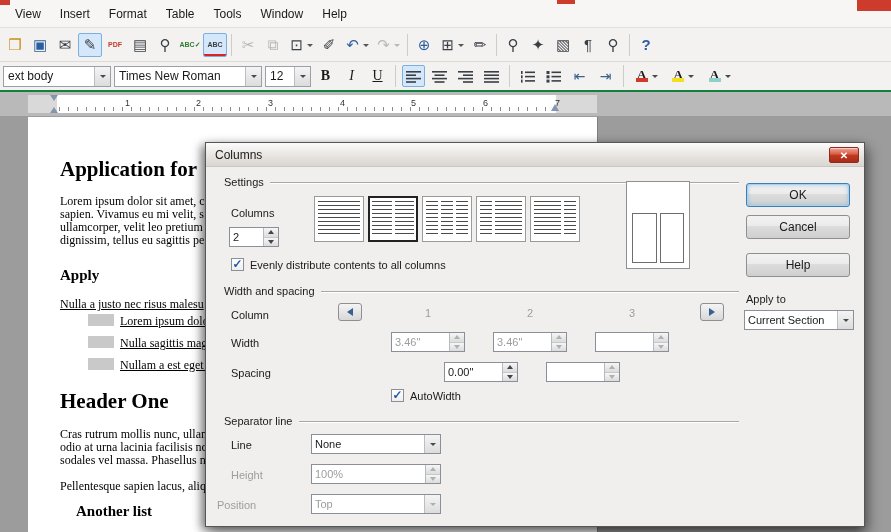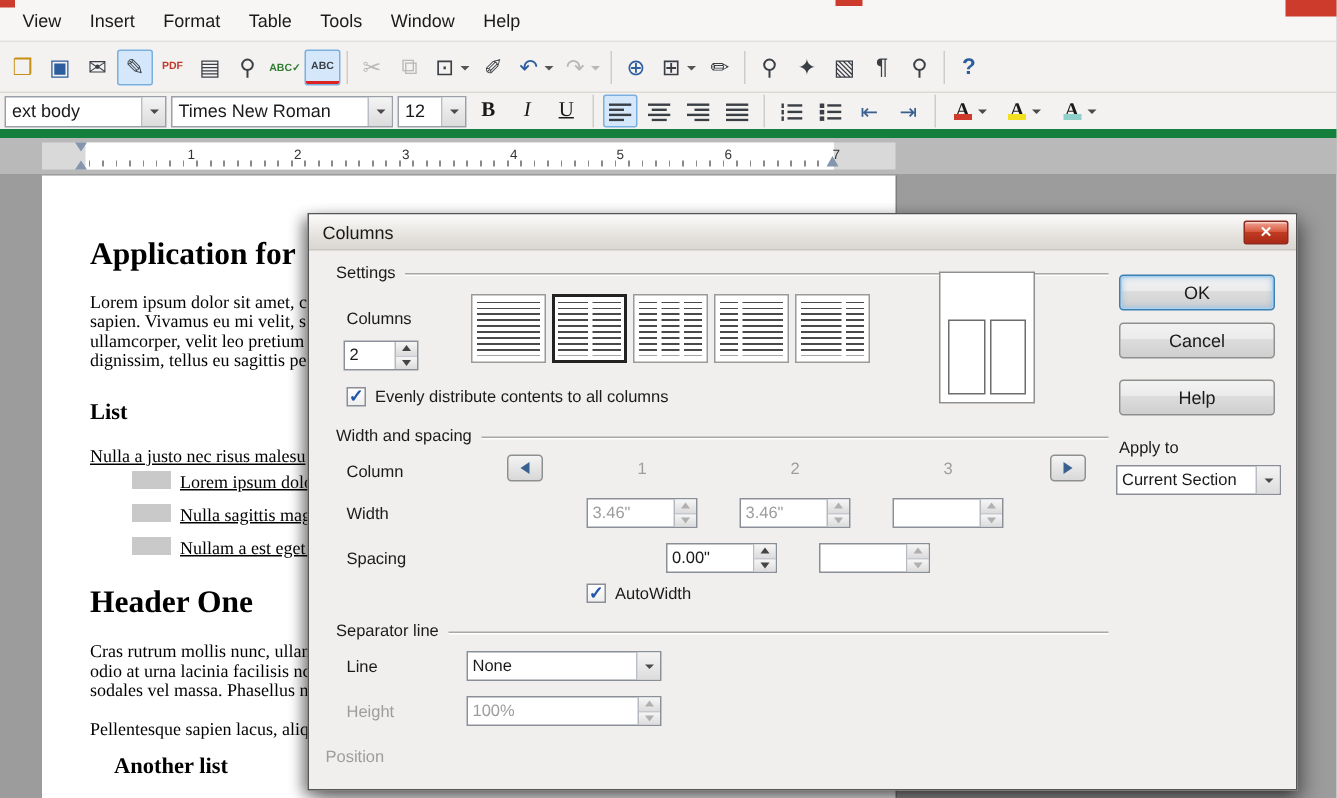--- a/index.html
+++ b/index.html
@@ -20,21 +20,21 @@
   .tbtn.disabled{color:#b8b8b8;}
   .tbtn.dd{min-width:30px;padding-right:9px;}
   .tbtn.dd::after{content:"";position:absolute;right:2px;top:10px;border:3px solid transparent;border-top-color:#555;}
   .tbtn.dd.disabled::after{border-top-color:#b8b8b8;}
   .txtic{font-size:7px;font-weight:bold;letter-spacing:0;}
   .c-red{color:#c0392b;} .c-blue{color:#2c5d9e;} .c-gold{color:#c79118;} .c-green{color:#2e7d32;}
   .ul-red{box-shadow:inset 0 -3px 0 -1px #d22;}
   .tsep{width:1px;height:22px;background:#cfccc8;margin:0 3px;flex:0 0 1px;}
 
   
-  .fmtbar{position:absolute;left:0;top:62px;width:100%;height:30px;background:#f4f2f0;border-bottom:6px solid #15803d;display:flex;align-items:center;padding:0 3px;gap:3px;z-index:2;}
+  .fmtbar{position:absolute;left:0;top:62px;width:100%;height:30px;background:#f4f2f0;border-bottom:2px solid #15803d;display:flex;align-items:center;padding:0 3px;gap:3px;z-index:2;}
   .combo{height:21px;background:#fff;border:1px solid #9a9fa8;display:flex;align-items:center;font-size:12px;}
   .combo .value{padding:0 4px;flex:1;white-space:nowrap;overflow:hidden;}
   .cbtn{width:16px;height:100%;border-left:1px solid #b9bdc4;background:linear-gradient(#f4f4f4,#dcdcdc);display:flex;align-items:center;justify-content:center;flex:0 0 16px;}
   .tri{border:3.5px solid transparent;border-top-color:#4a4a4a;margin-top:4px;}
   .dis .tri{border-top-color:#aeaeae;}
   .fbtn{width:23px;height:22px;border:1px solid transparent;border-radius:2px;display:flex;align-items:center;justify-content:center;font-family:"Liberation Serif",serif;font-size:14px;}
   .fbtn.bold{font-weight:bold;}
   .fbtn.italic{font-style:italic;}
   .fbtn.underl{text-decoration:underline;}
   .fbtn.pressed{background:#d5e7fa;border-color:#7ab0e0;}
@@ -261,21 +261,21 @@
   <span class="imarker"></span>
   <span class="rmarker"></span>
 </div>
 
 <div class="page">
   <div class="doc-h1" style="left:32px;top:40px">Application for</div>
   <div class="doc-line" style="left:32px;top:77px">Lorem ipsum dolor sit amet, co</div>
   <div class="doc-line" style="left:32px;top:90px">sapien. Vivamus eu mi velit, s</div>
   <div class="doc-line" style="left:32px;top:103px">ullamcorper, velit leo pretium</div>
   <div class="doc-line" style="left:32px;top:116px">dignissim, tellus eu sagittis pe</div>
-  <div class="doc-h2" style="left:32px;top:150px">List</div>
+  <div class="doc-h2" style="left:32px;top:150px">Apply</div>
   <div class="doc-line uln" style="left:32px;top:180px">Nulla a justo nec risus malesu</div>
   <div class="bullet-box" style="left:60px;top:197px"></div>
   <div class="doc-line uln" style="left:92px;top:197px">Lorem ipsum dolor sit a</div>
   <div class="bullet-box" style="left:60px;top:219px"></div>
   <div class="doc-line uln" style="left:92px;top:219px">Nulla sagittis magna at</div>
   <div class="bullet-box" style="left:60px;top:241px"></div>
   <div class="doc-line uln" style="left:92px;top:241px">Nullam a est eget ipsum</div>
   <div class="doc-h1" style="left:32px;top:272px">Header One</div>
   <div class="doc-line" style="left:32px;top:310px">Cras rutrum mollis nunc, ullan</div>
   <div class="doc-line" style="left:32px;top:323px">odio at urna lacinia facilisis nc</div>
@@ -410,20 +410,26 @@
   </div>
   <span class="dlabel dis" style="left:25px;top:326px">Height</span>
   <div class="dfield dis" style="left:105px;top:321px;width:130px">
     <span class="fval">100%</span>
     <span class="sbtns">
         <span class="sb up"></span>
         <span class="sb dn"></span>
       </span>
   </div>
   <span class="dlabel dis" style="left:11px;top:356px">Position</span>
+  <div class="dfield dis" style="left:105px;top:351px;width:130px">
+    <span class="fval">Top</span>
+    <span class="cbtn" style="height:18px">
+        <span class="tri"></span>
+      </span>
+  </div>
 
   <div class="dbtn default" style="left:540px;top:40px">OK</div>
   <div class="dbtn" style="left:540px;top:72px">Cancel</div>
   <div class="dbtn" style="left:540px;top:110px">Help</div>
   <span class="dlabel" style="left:540px;top:150px">Apply to</span>
   <div class="dfield" style="left:538px;top:167px;width:110px">
     <span class="fval">Current Section</span>
     <span class="cbtn" style="height:18px">
         <span class="tri"></span>
       </span>

